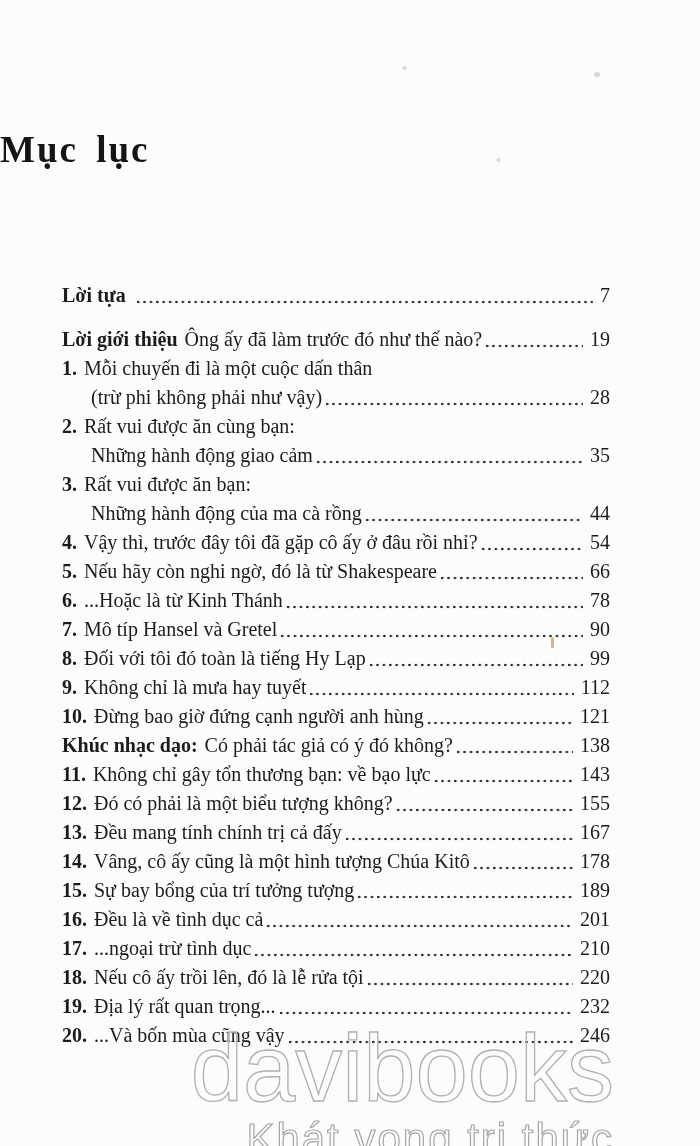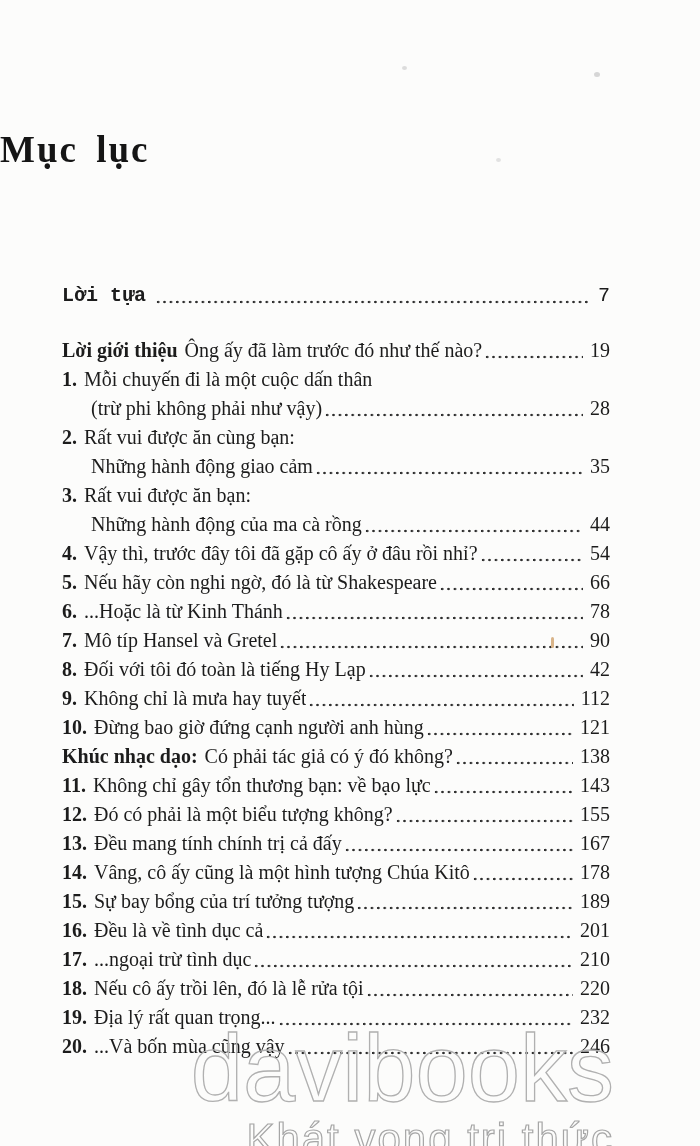--- a/index.html
+++ b/index.html
@@ -24,21 +24,21 @@
     color:#151515;
   }
   .toc{
     position:absolute;top:281px;left:62px;right:90px;
     font-size:20px;line-height:29px;
   }
   .row{
     display:flex;align-items:stretch;
     white-space:nowrap;height:29px;overflow:hidden;
   }
-  .row.gap-after{margin-bottom:26px;font-family:Liberation Mono, monospace;}
+  .row.gap-after{margin-bottom:15px;}
   .row.indent{padding-left:29px;}
   .lbl{font-weight:700;margin-right:7px;flex:0 0 auto;}
   .txt{flex:0 1 auto;overflow:hidden;}
   .leader{flex:1 1 8px;position:relative;min-width:8px;margin-left:3px;}
   .leader::after{
     content:"";position:absolute;left:0;right:2px;bottom:6px;height:4px;
     background-image:radial-gradient(circle at 2px 2px,var(--dot-color) 1.15px,transparent 1.6px);
     background-size:6.4px 4px;background-repeat:repeat-x;
   }
   .pg{flex:0 0 auto;padding-left:5px;text-align:right;}
@@ -137,21 +137,21 @@
       <div class="row">
         <span class="lbl">7.</span>
         <span class="txt">Mô típ Hansel và Gretel</span>
         <span class="leader"></span>
         <span class="pg">90</span>
       </div>
       <div class="row">
         <span class="lbl">8.</span>
         <span class="txt">Đối với tôi đó toàn là tiếng Hy Lạp</span>
         <span class="leader"></span>
-        <span class="pg">42</span>
+        <span class="pg">99</span>
       </div>
       <div class="row">
         <span class="lbl">9.</span>
         <span class="txt">Không chỉ là mưa hay tuyết</span>
         <span class="leader"></span>
         <span class="pg">112</span>
       </div>
       <div class="row">
         <span class="lbl">10.</span>
         <span class="txt">Đừng bao giờ đứng cạnh người anh hùng</span>

